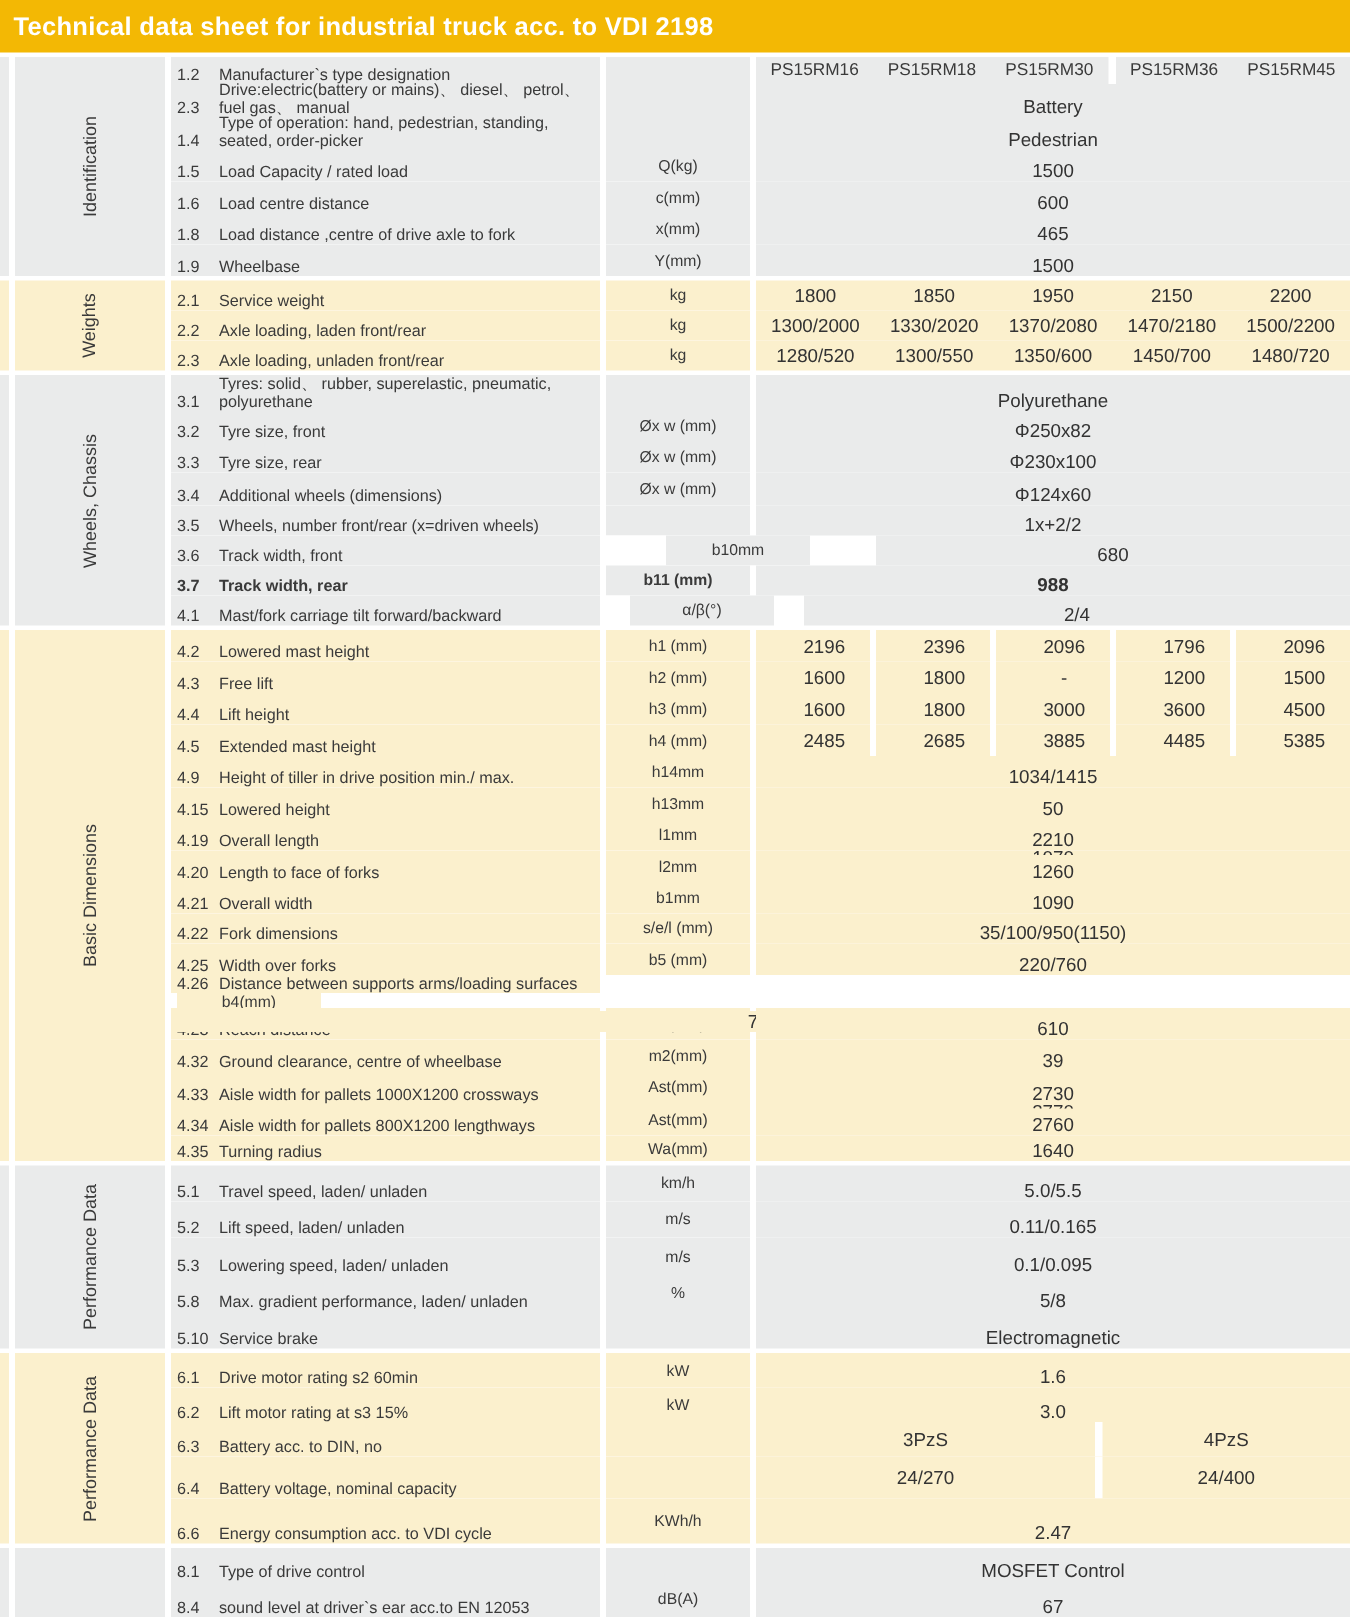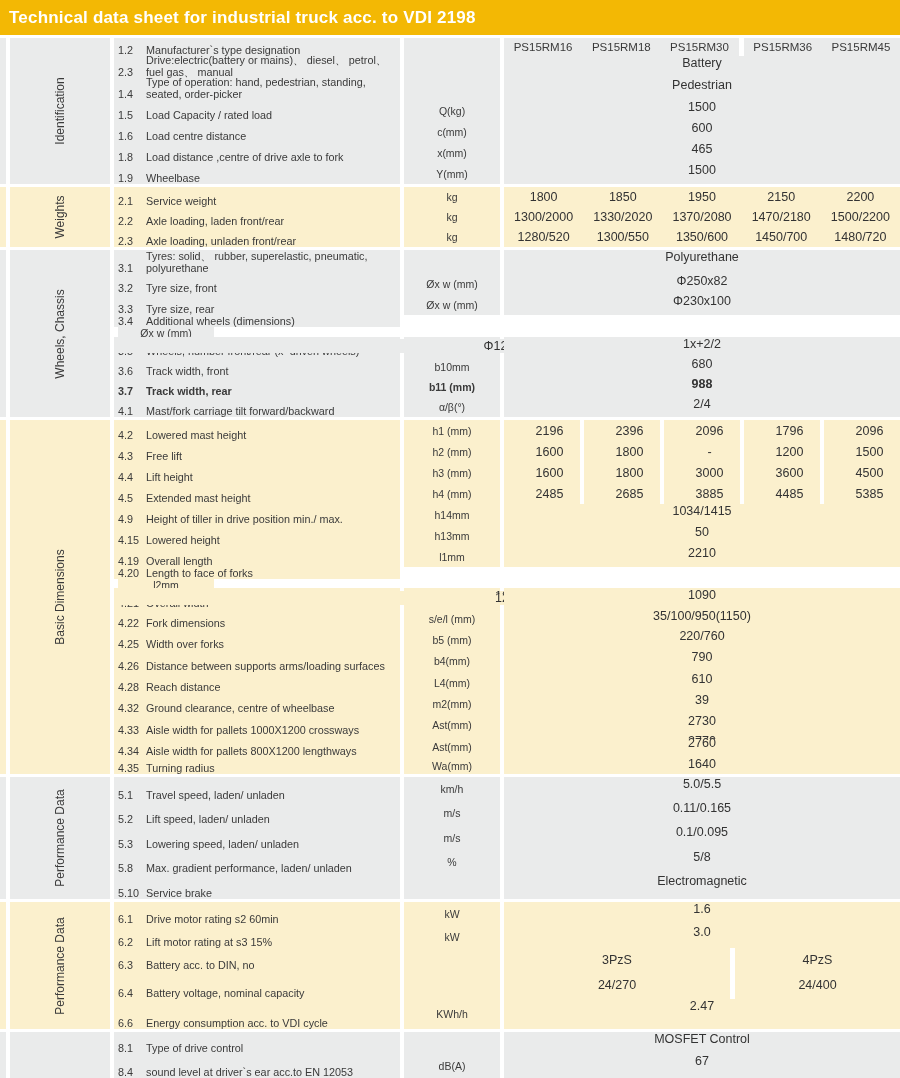--- a/index.html
+++ b/index.html
@@ -25,21 +25,21 @@
 
   .left-cell { width:286px; display:flex; align-items:flex-end; }
   .row-no { width:32px; padding-left:4px; font-size:10.8px; flex-shrink:0; }
   .desc   { flex:1; font-size:10.8px; line-height:11.5px; padding-right:4px; }
 
   .unit { width:96px; margin-left:4px; display:flex; align-items:center; justify-content:center;
           font-size:10.5px; text-align:center; }
 
   .data { flex:1; margin-left:4px; display:flex; align-items:stretch; position:relative; }
 
-  .span-val { flex:1; display:flex; align-items:flex-start; justify-content:center;
+  .span-val { flex:1; display:flex; align-items:flex-end; justify-content:center;
               font-size:12.5px; color:#333; position:relative; background:var(--tone); }
 
   .cells { flex:1; display:flex; }
   .cells .c { flex:1; display:flex; align-items:center; justify-content:center; font-size:12.5px; color:#333; }
   .cells.flat { background:var(--tone); }
   .cells.gapped { background:transparent; }
   .cells.gapped .c { background:var(--tone); margin-left:4px;padding-left:15px; }
   .cells.gapped .c:first-child { margin-left:0; }
 
   .models { flex:1; display:flex; background:var(--tone);text-align:center; }
@@ -256,21 +256,21 @@
               <div class="row-no">3.3</div>
               <div class="desc">Tyre size, rear</div>
             </div>
             <div class="unit cellbg">Øx w (mm)</div>
             <div class="data">
               <div class="span-val">
                 <span>Φ230x100</span>
               </div>
             </div>
           </div>
-          <div class="row" style="height: 22px; flex-direction: column;">
+          <div class="row" style="height: 22px;">
             <div class="left-cell cellbg">
               <div class="row-no">3.4</div>
               <div class="desc">Additional wheels (dimensions)</div>
             </div>
             <div class="unit cellbg">Øx w (mm)</div>
             <div class="data">
               <div class="span-val">
                 <span>Φ124x60</span>
               </div>
             </div>
@@ -280,21 +280,21 @@
               <div class="row-no">3.5</div>
               <div class="desc">Wheels, number front/rear (x=driven wheels)</div>
             </div>
             <div class="unit cellbg"></div>
             <div class="data">
               <div class="span-val">
                 <span>1x+2/2</span>
               </div>
             </div>
           </div>
-          <div class="row" style="height: 20px;">
+          <div class="row" style="height: 20px; gap: 40px;">
             <div class="left-cell cellbg">
               <div class="row-no">3.6</div>
               <div class="desc">Track width, front</div>
             </div>
             <div class="unit cellbg">b10mm</div>
             <div class="data">
               <div class="span-val">
                 <span>680</span>
               </div>
             </div>
@@ -304,21 +304,21 @@
               <div class="row-no">3.7</div>
               <div class="desc">Track width, rear</div>
             </div>
             <div class="unit cellbg">b11 (mm)</div>
             <div class="data">
               <div class="span-val">
                 <span>988</span>
               </div>
             </div>
           </div>
-          <div class="row" style="height: 20px;">
+          <div class="row" style="height: 20px; gap: 16px;">
             <div class="left-cell cellbg">
               <div class="row-no">4.1</div>
               <div class="desc">Mast/fork carriage tilt forward/backward</div>
             </div>
             <div class="unit cellbg">α/β(°)</div>
             <div class="data">
               <div class="span-val">
                 <span>2/4</span>
               </div>
             </div>
@@ -426,21 +426,21 @@
               <div class="row-no">4.19</div>
               <div class="desc">Overall length</div>
             </div>
             <div class="unit cellbg">l1mm</div>
             <div class="data">
               <div class="span-val">
                 <span>2210</span>
               </div>
             </div>
           </div>
-          <div class="row" style="height: 21px; flex-direction: column;">
+          <div class="row" style="height: 21px;">
             <div class="left-cell cellbg">
               <div class="row-no">4.20</div>
               <div class="desc">Length to face of forks</div>
             </div>
             <div class="unit cellbg">l2mm</div>
             <div class="data">
               <div class="span-val">
                 <div class="ghost">1070</div>
                 <span>1260</span>
               </div>
@@ -475,21 +475,21 @@
               <div class="row-no">4.25</div>
               <div class="desc">Width over forks</div>
             </div>
             <div class="unit cellbg">b5 (mm)</div>
             <div class="data">
               <div class="span-val">
                 <span>220/760</span>
               </div>
             </div>
           </div>
-          <div class="row" style="height: 22px;">
+          <div class="row" style="height: 22px; flex-direction: column;">
             <div class="left-cell cellbg">
               <div class="row-no">4.26</div>
               <div class="desc">Distance between supports arms/loading surfaces</div>
             </div>
             <div class="unit cellbg">b4(mm)</div>
             <div class="data">
               <div class="span-val">
                 <span>790</span>
               </div>
             </div>

